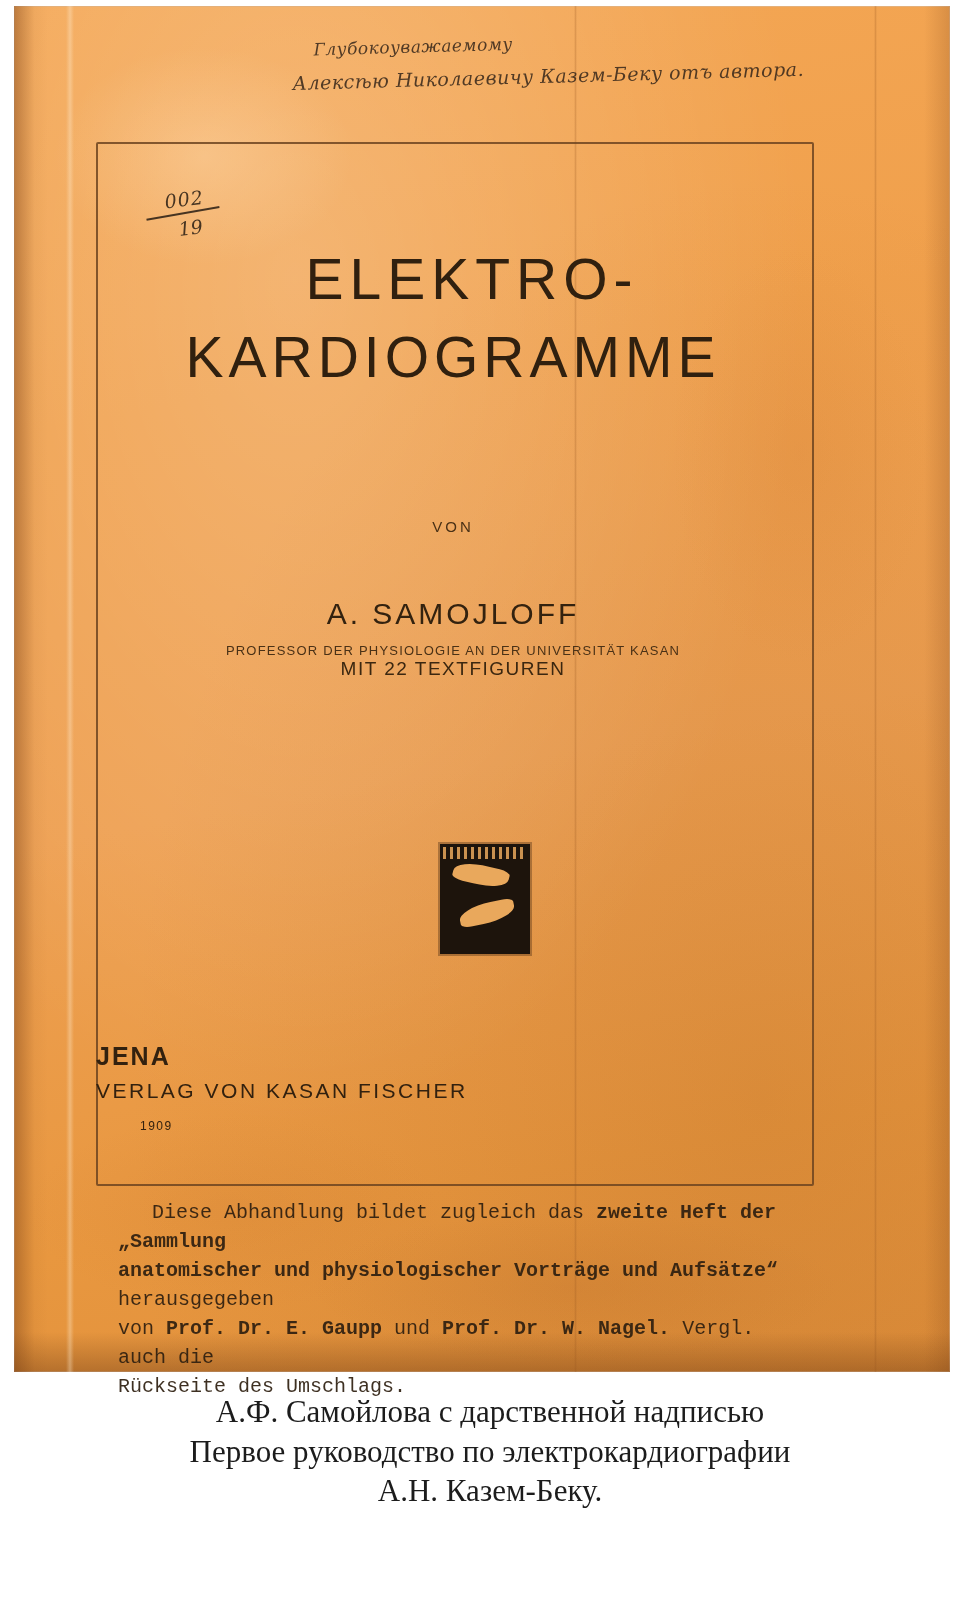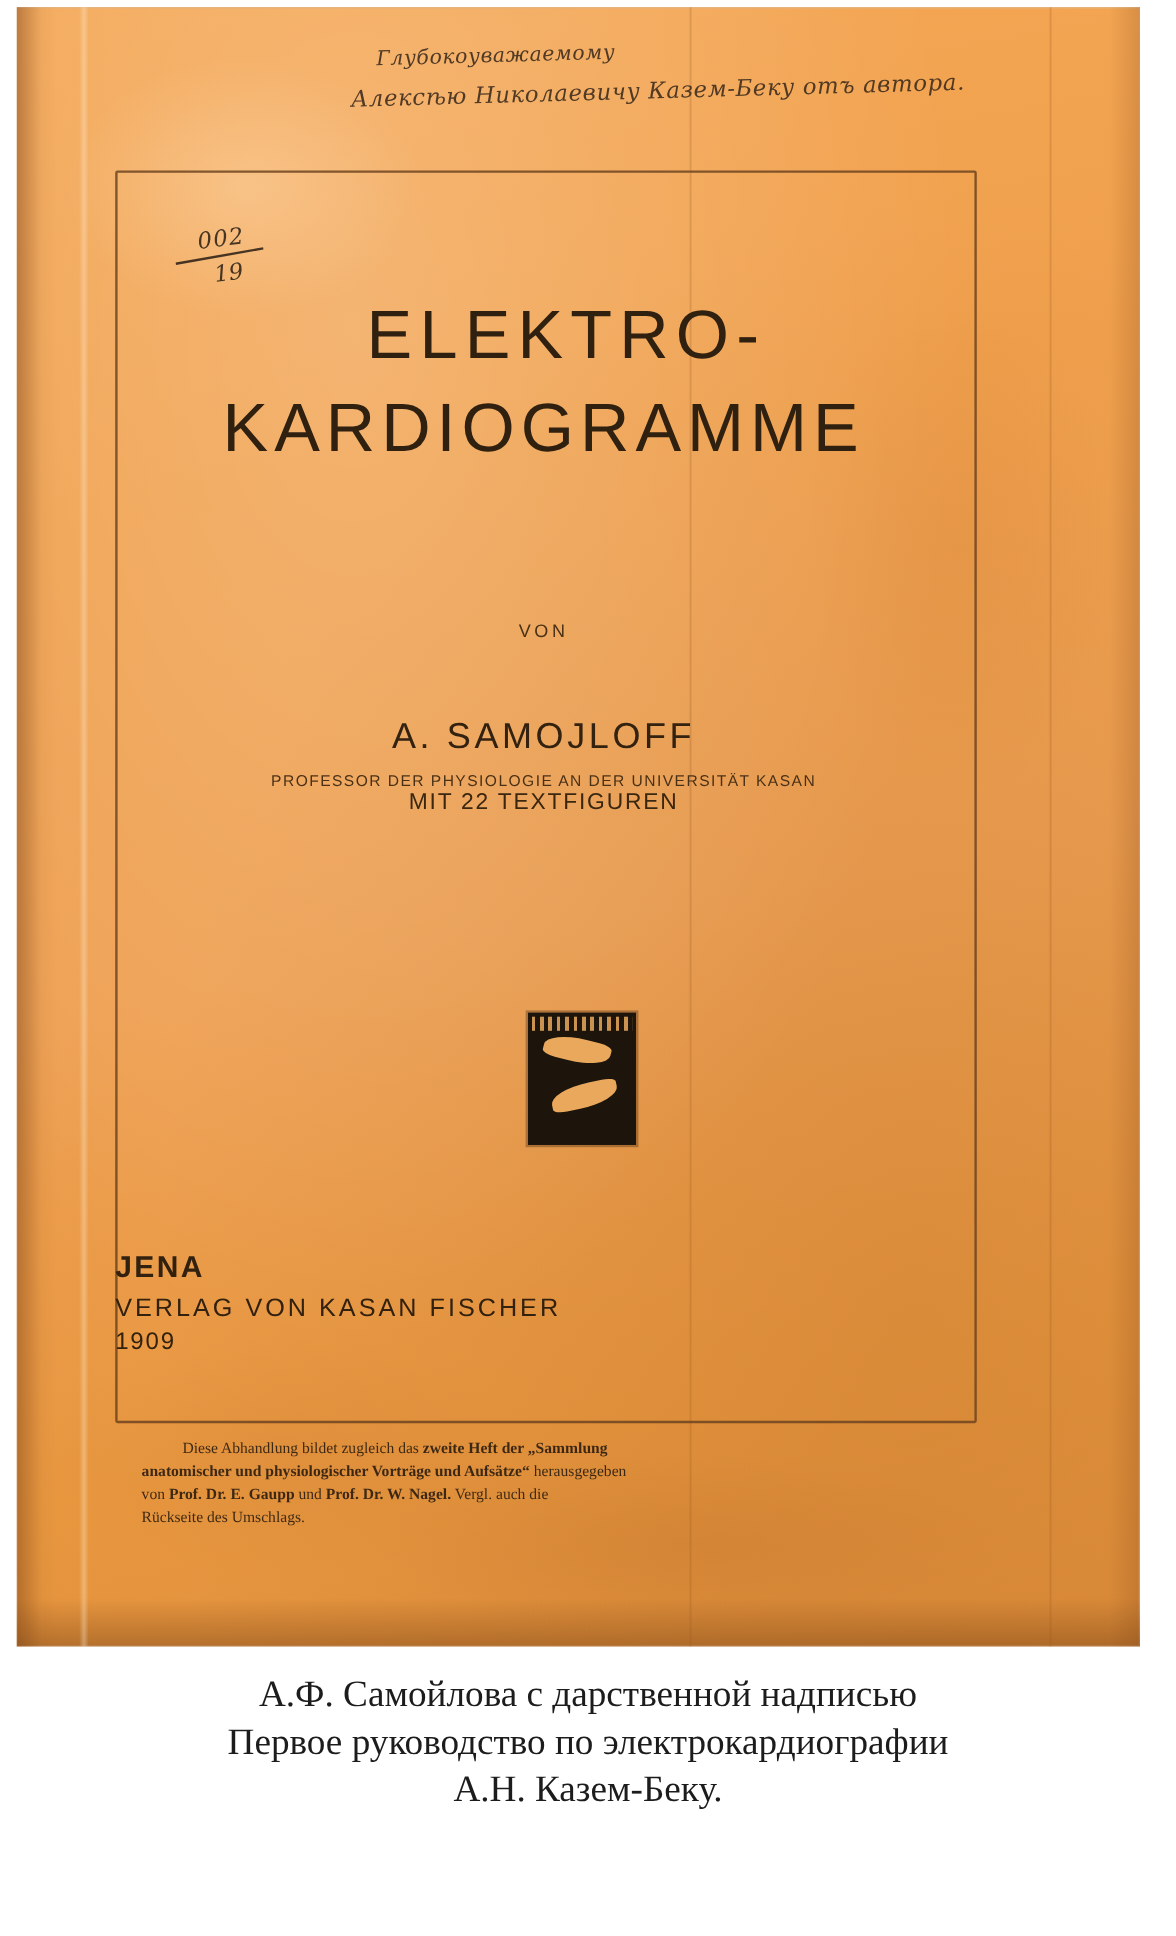--- a/index.html
+++ b/index.html
@@ -198,30 +198,30 @@
     position: absolute;
     left: 82px;
     top: 1036px;
     width: 714px;
     text-align: left;
     color: #32210f;
     font-family: "Liberation Sans", sans-serif;
   }
   .imprint .city { font-size: 25px; letter-spacing: 2px; font-weight: bold; }
   .imprint .pub  { font-size: 21px; letter-spacing: 2.5px; margin-top: 8px; }
-  .imprint .year { font-size: 20px; letter-spacing: 1.5px; margin-top: 4px; }
+  .imprint .year { font-size: 12px; letter-spacing: 1.5px; margin-top: 16px; padding-left: 44px; }
 
   
   .footnote {
     position: absolute;
     left: 104px;
     top: 1192px;
     width: 690px;
-    font-family: Liberation Serif, serif;
-    font-size: 13px;
+    font-family: Liberation Mono, monospace;
+    font-size: 20px;
     line-height: 1.45;
     color: #2e1f10;
     text-align: left;
     opacity: .92;
   }
   .footnote b { font-weight: bold; }
   .footnote .ind { padding-left: 34px; }
 
   
   .caption {

